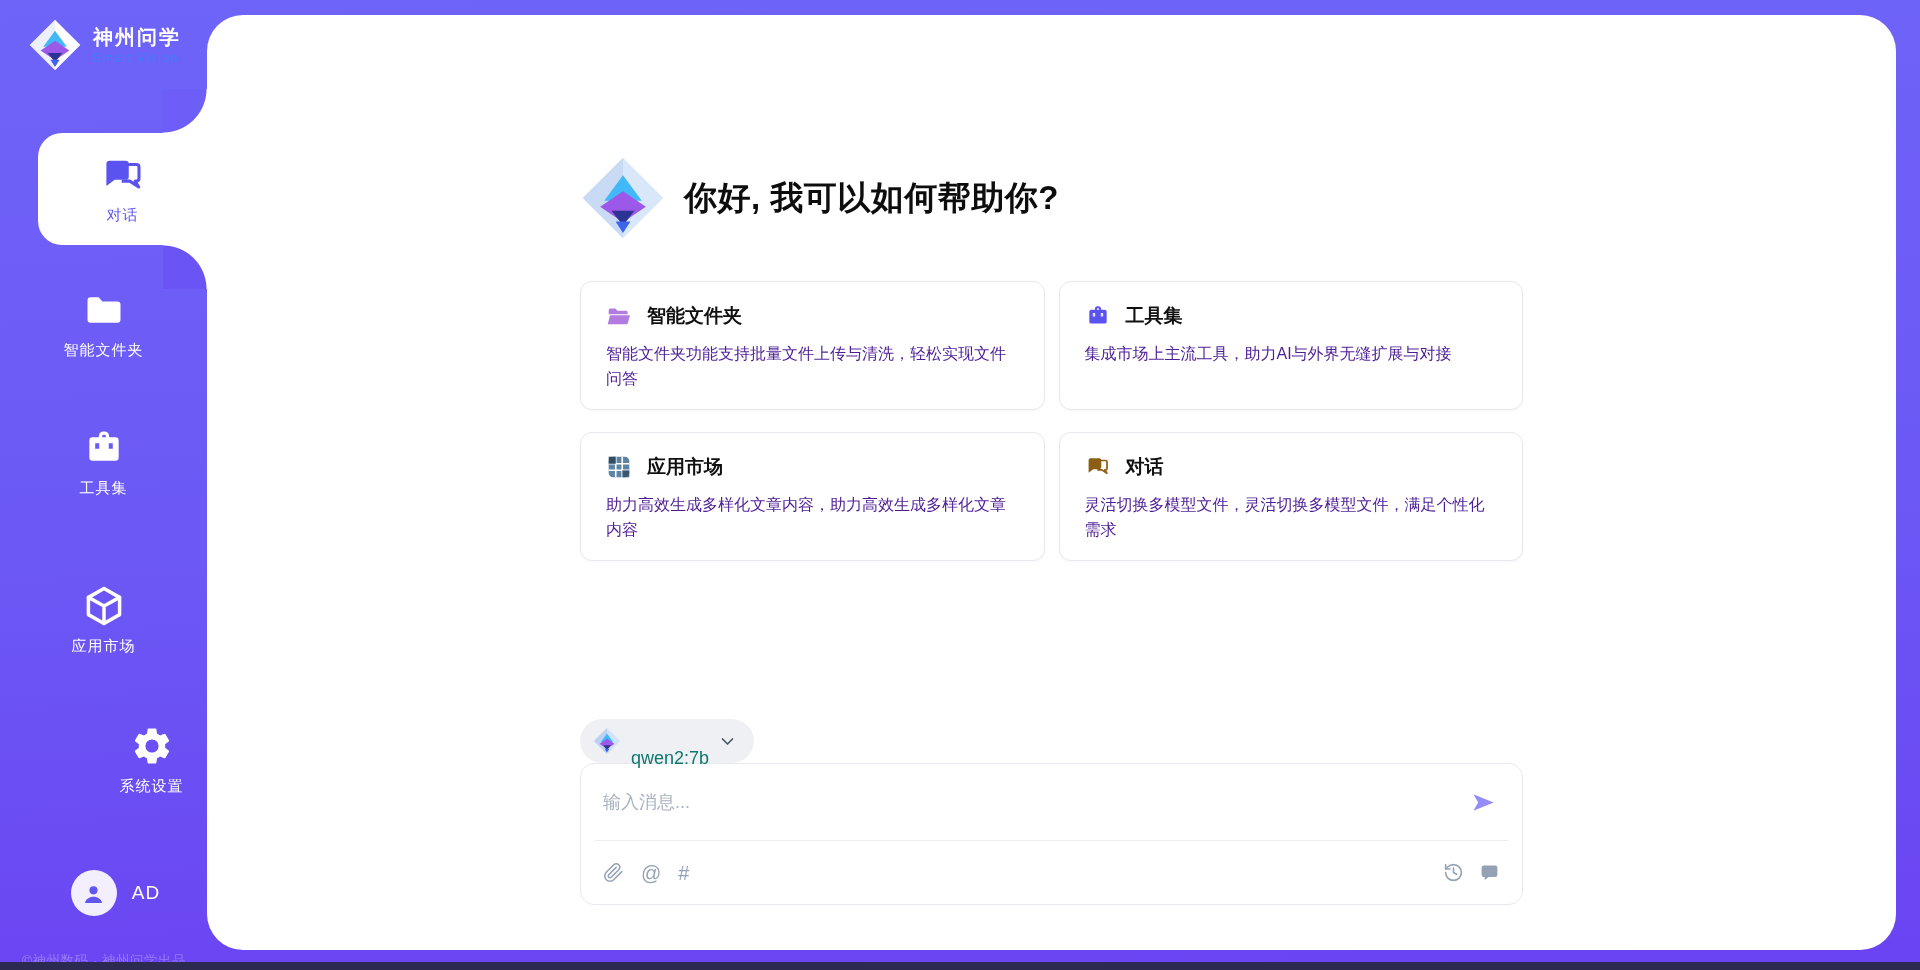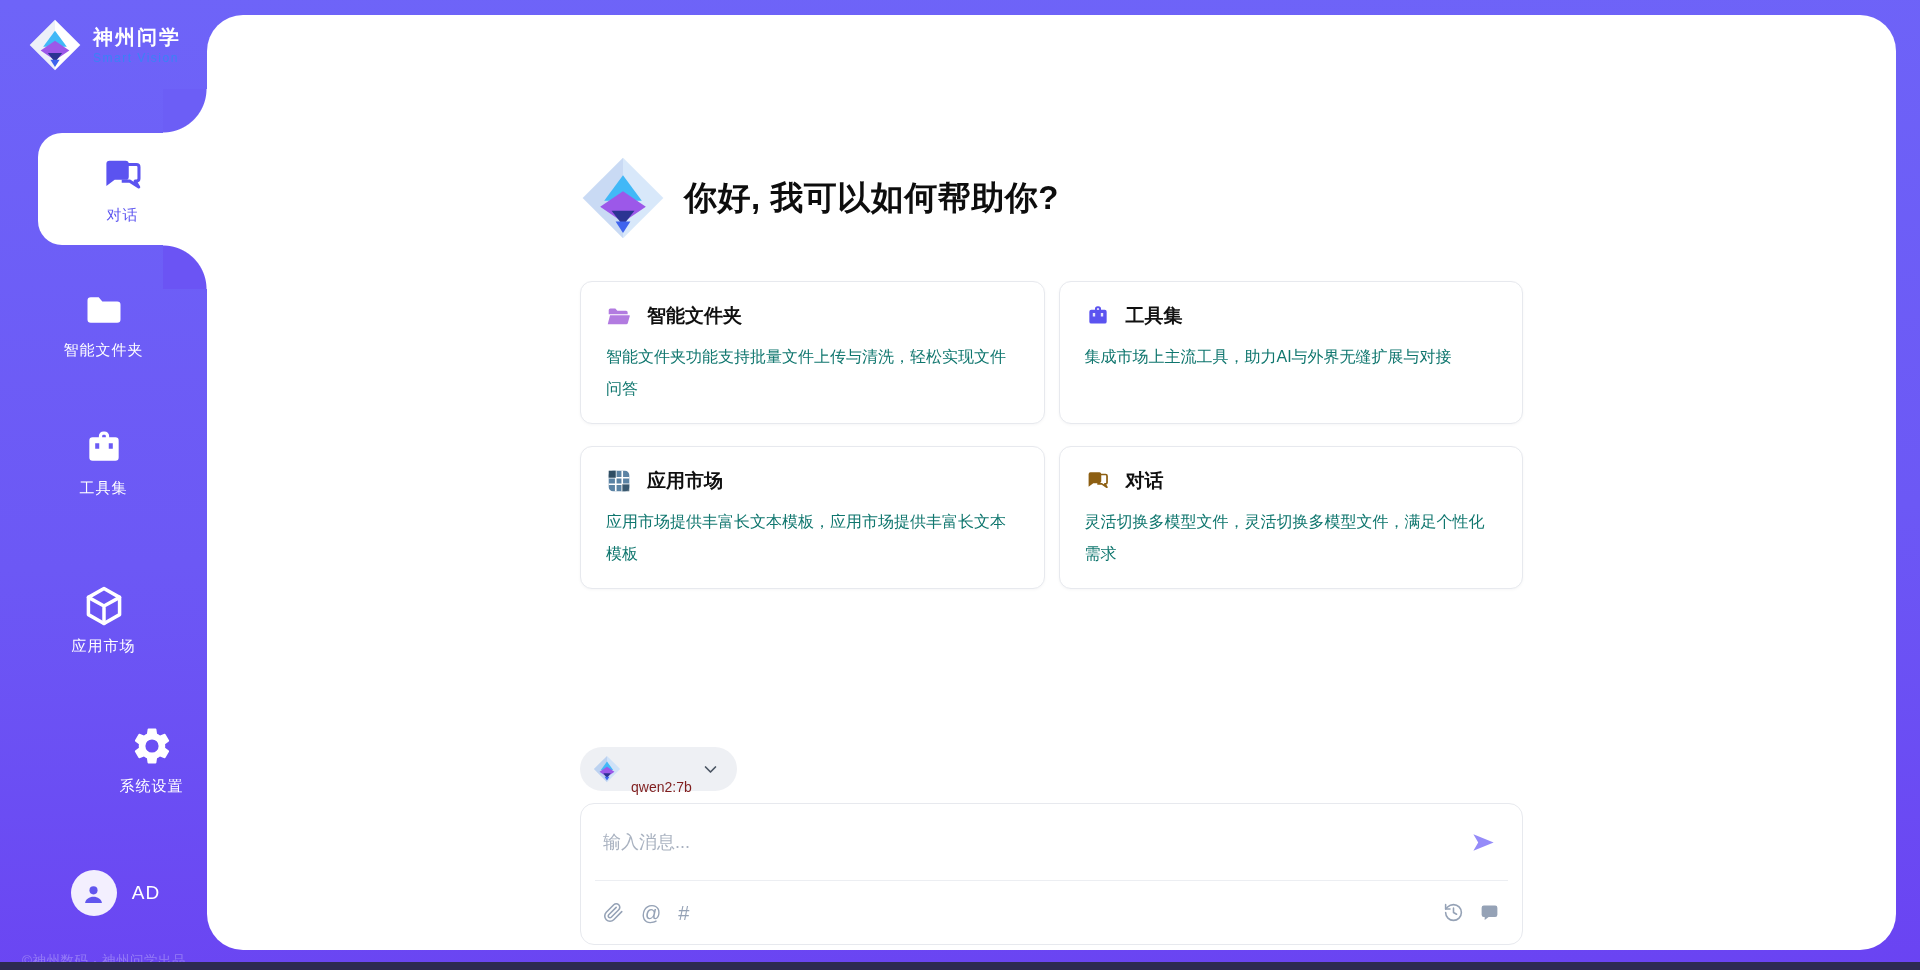--- a/index.html
+++ b/index.html
@@ -61,33 +61,33 @@
 
   
   .cards { display:grid; grid-template-columns:1fr 1fr; gap:22px 14px; }
   .card {
     border:1px solid #e7e9ee; border-radius:12px; background:#fff;
     padding:21px 25px 18px; box-shadow:0 1px 3px rgba(16,24,40,0.04); cursor:pointer;
   }
   .card-head { display:flex; align-items:center; gap:15px; margin-bottom:12px; }
   .card-head svg { width:26px; height:26px; flex:none; }
   .card-title { font-size:19px; font-weight:700; color:#101010; }
-  .card-desc { font-size:16px; line-height:32px; color:#0f766e; }
+  .card-desc { font-size:16px; line-height:25px; color:#4c1d95; }
 
   
   .model-chip {
     margin-top:158px; display:inline-flex; align-items:center; gap:10px;
     height:44px; padding:0 18px 0 13px; background:#eef0f4; border-radius:22px; cursor:pointer;
   }
   .chip-diamond { width:28px; height:28px; }
-  .chip-label { font-size:14px; color:#7f1d1d;margin-top:35px; }
+  .chip-label { font-size:18px; color:#0f766e;margin-top:35px; }
   .chip-chevron { width:17px; height:17px; color:#4b5563; }
 
   
-  .composer { margin-top:12px; height:142px; border:1px solid #e7e9ee; border-radius:14px; background:#fff; display:flex; flex-direction:column; }
+  .composer { height:142px; border:1px solid #e7e9ee; border-radius:14px; background:#fff; display:flex; flex-direction:column; }
   .composer-input-row { display:flex; align-items:center; height:76px; padding:0 22px; }
   .composer-input { flex:1; border:none; outline:none; font-size:18px; color:#333; font-family:inherit; background:transparent; }
   .composer-input::placeholder { color:#a9b2c0; }
   .send-btn { width:30px; height:30px; color:#958bf9; cursor:pointer; border:none; background:none; display:flex; align-items:center; }
   .send-btn svg { width:27px; height:27px; }
   .composer-divider { height:1px; background:#eceef2; margin:0 14px; }
   .composer-toolbar { flex:1; display:flex; align-items:center; padding:0 22px; gap:17px; color:#95a2b6; }
   .tool-icon { width:21px; height:21px; cursor:pointer; }
   .tool-glyph { font-size:20px; line-height:1; cursor:pointer; }
   .toolbar-right { margin-left:auto; display:flex; align-items:center; gap:15px; }
@@ -207,21 +207,21 @@
       <div class="card">
         <div class="card-head">
           <svg viewBox="0 0 24 24" style="color: rgb(91, 131, 164);">
             <rect x="2.5" y="2.5" width="19" height="19" rx="4" fill="currentColor"></rect>
             <path d="M2.5 9h19M2.5 15h19M9 2.5v19M15 2.5v19" stroke="#fff" stroke-width="1.5"></path>
             <rect x="2.5" y="2.5" width="6.5" height="6.5" fill="#2f4d63"></rect>
             <rect x="15" y="15" width="6.5" height="6.5" fill="#2f4d63" opacity="0.8"></rect>
           </svg>
           <span class="card-title">应用市场</span>
         </div>
-        <div class="card-desc">应用市场提供丰富长文本模板，应用市场提供丰富长文本模板</div>
+        <div class="card-desc">助力高效生成多样化文章内容，助力高效生成多样化文章内容</div>
       </div>
 
       <div class="card">
         <div class="card-head">
           <svg viewBox="0 0 36 36" style="color: rgb(141, 95, 18);">
             <path d="M17 9h11.5a2 2 0 0 1 2 2v9a2 2 0 0 1-2 2h-1l2.8 4.6-7-4.6H17" fill="none" stroke="currentColor" stroke-width="2.4" stroke-linejoin="round"></path>
             <path d="M7.5 6H20a2.5 2.5 0 0 1 2.5 2.5v10A2.5 2.5 0 0 1 20 21h-8.5L5 25.8V8.5A2.5 2.5 0 0 1 7.5 6Z" fill="currentColor"></path>
           </svg>
           <span class="card-title">对话</span>
         </div>

